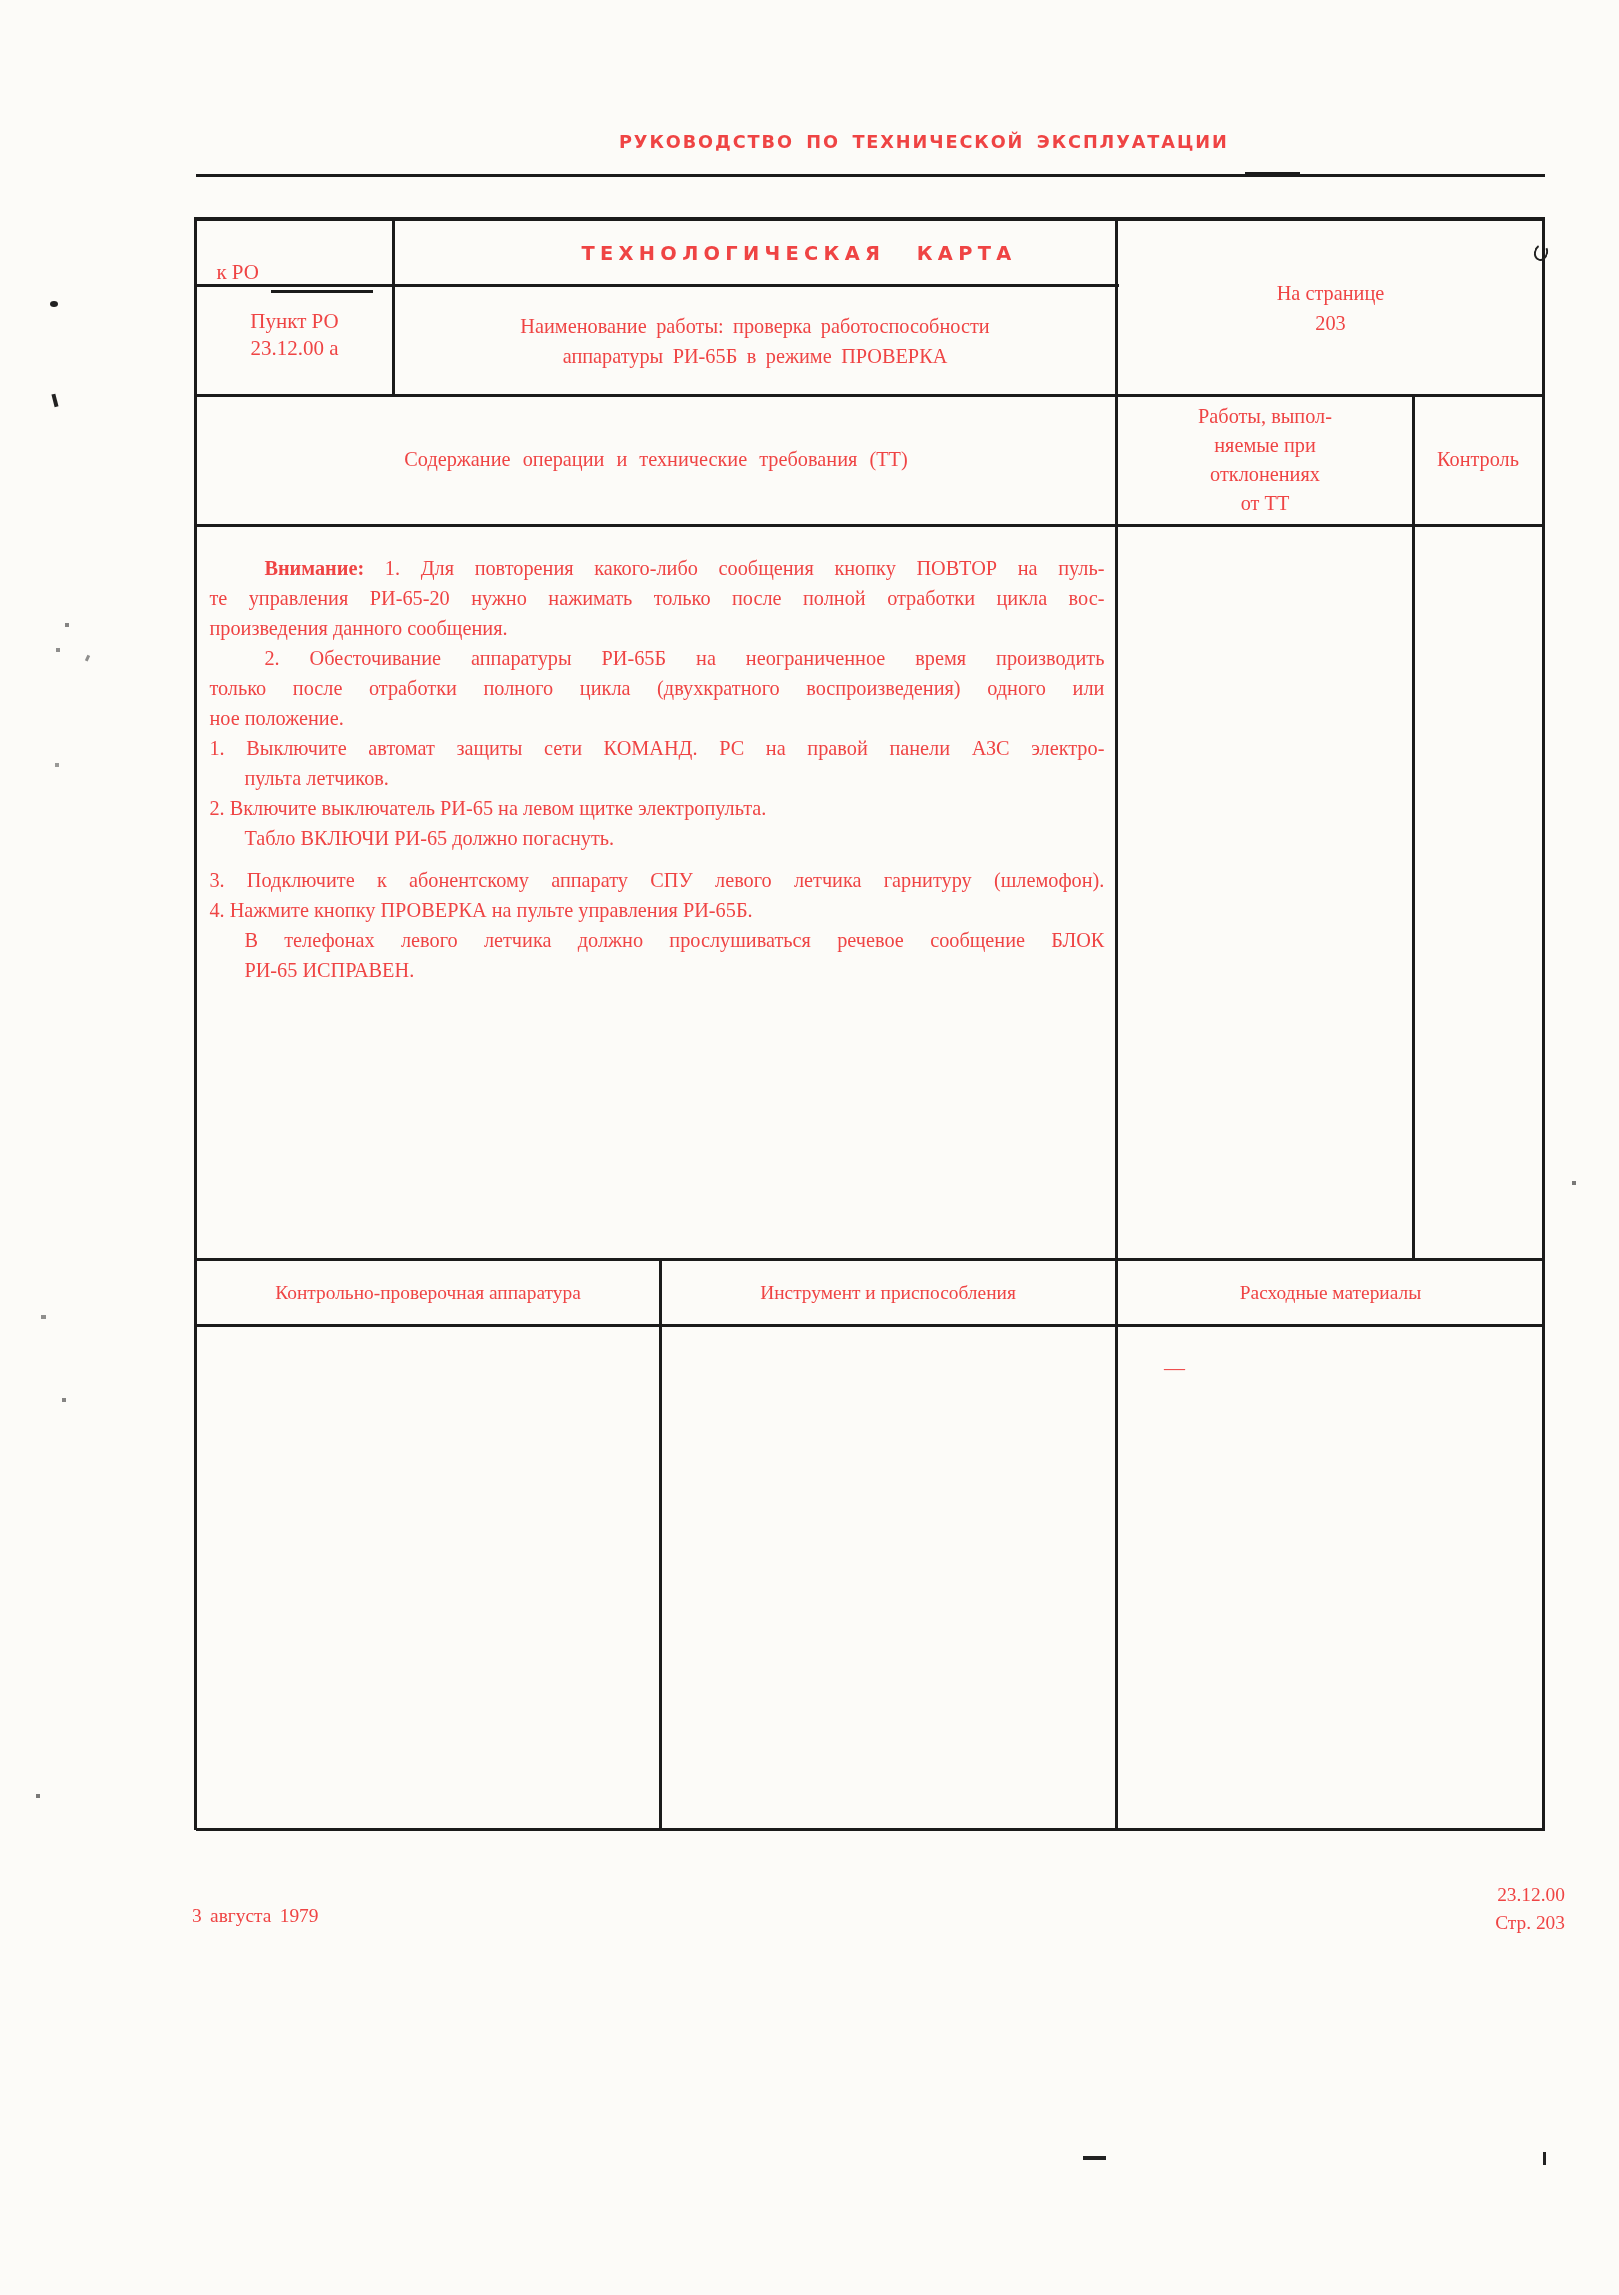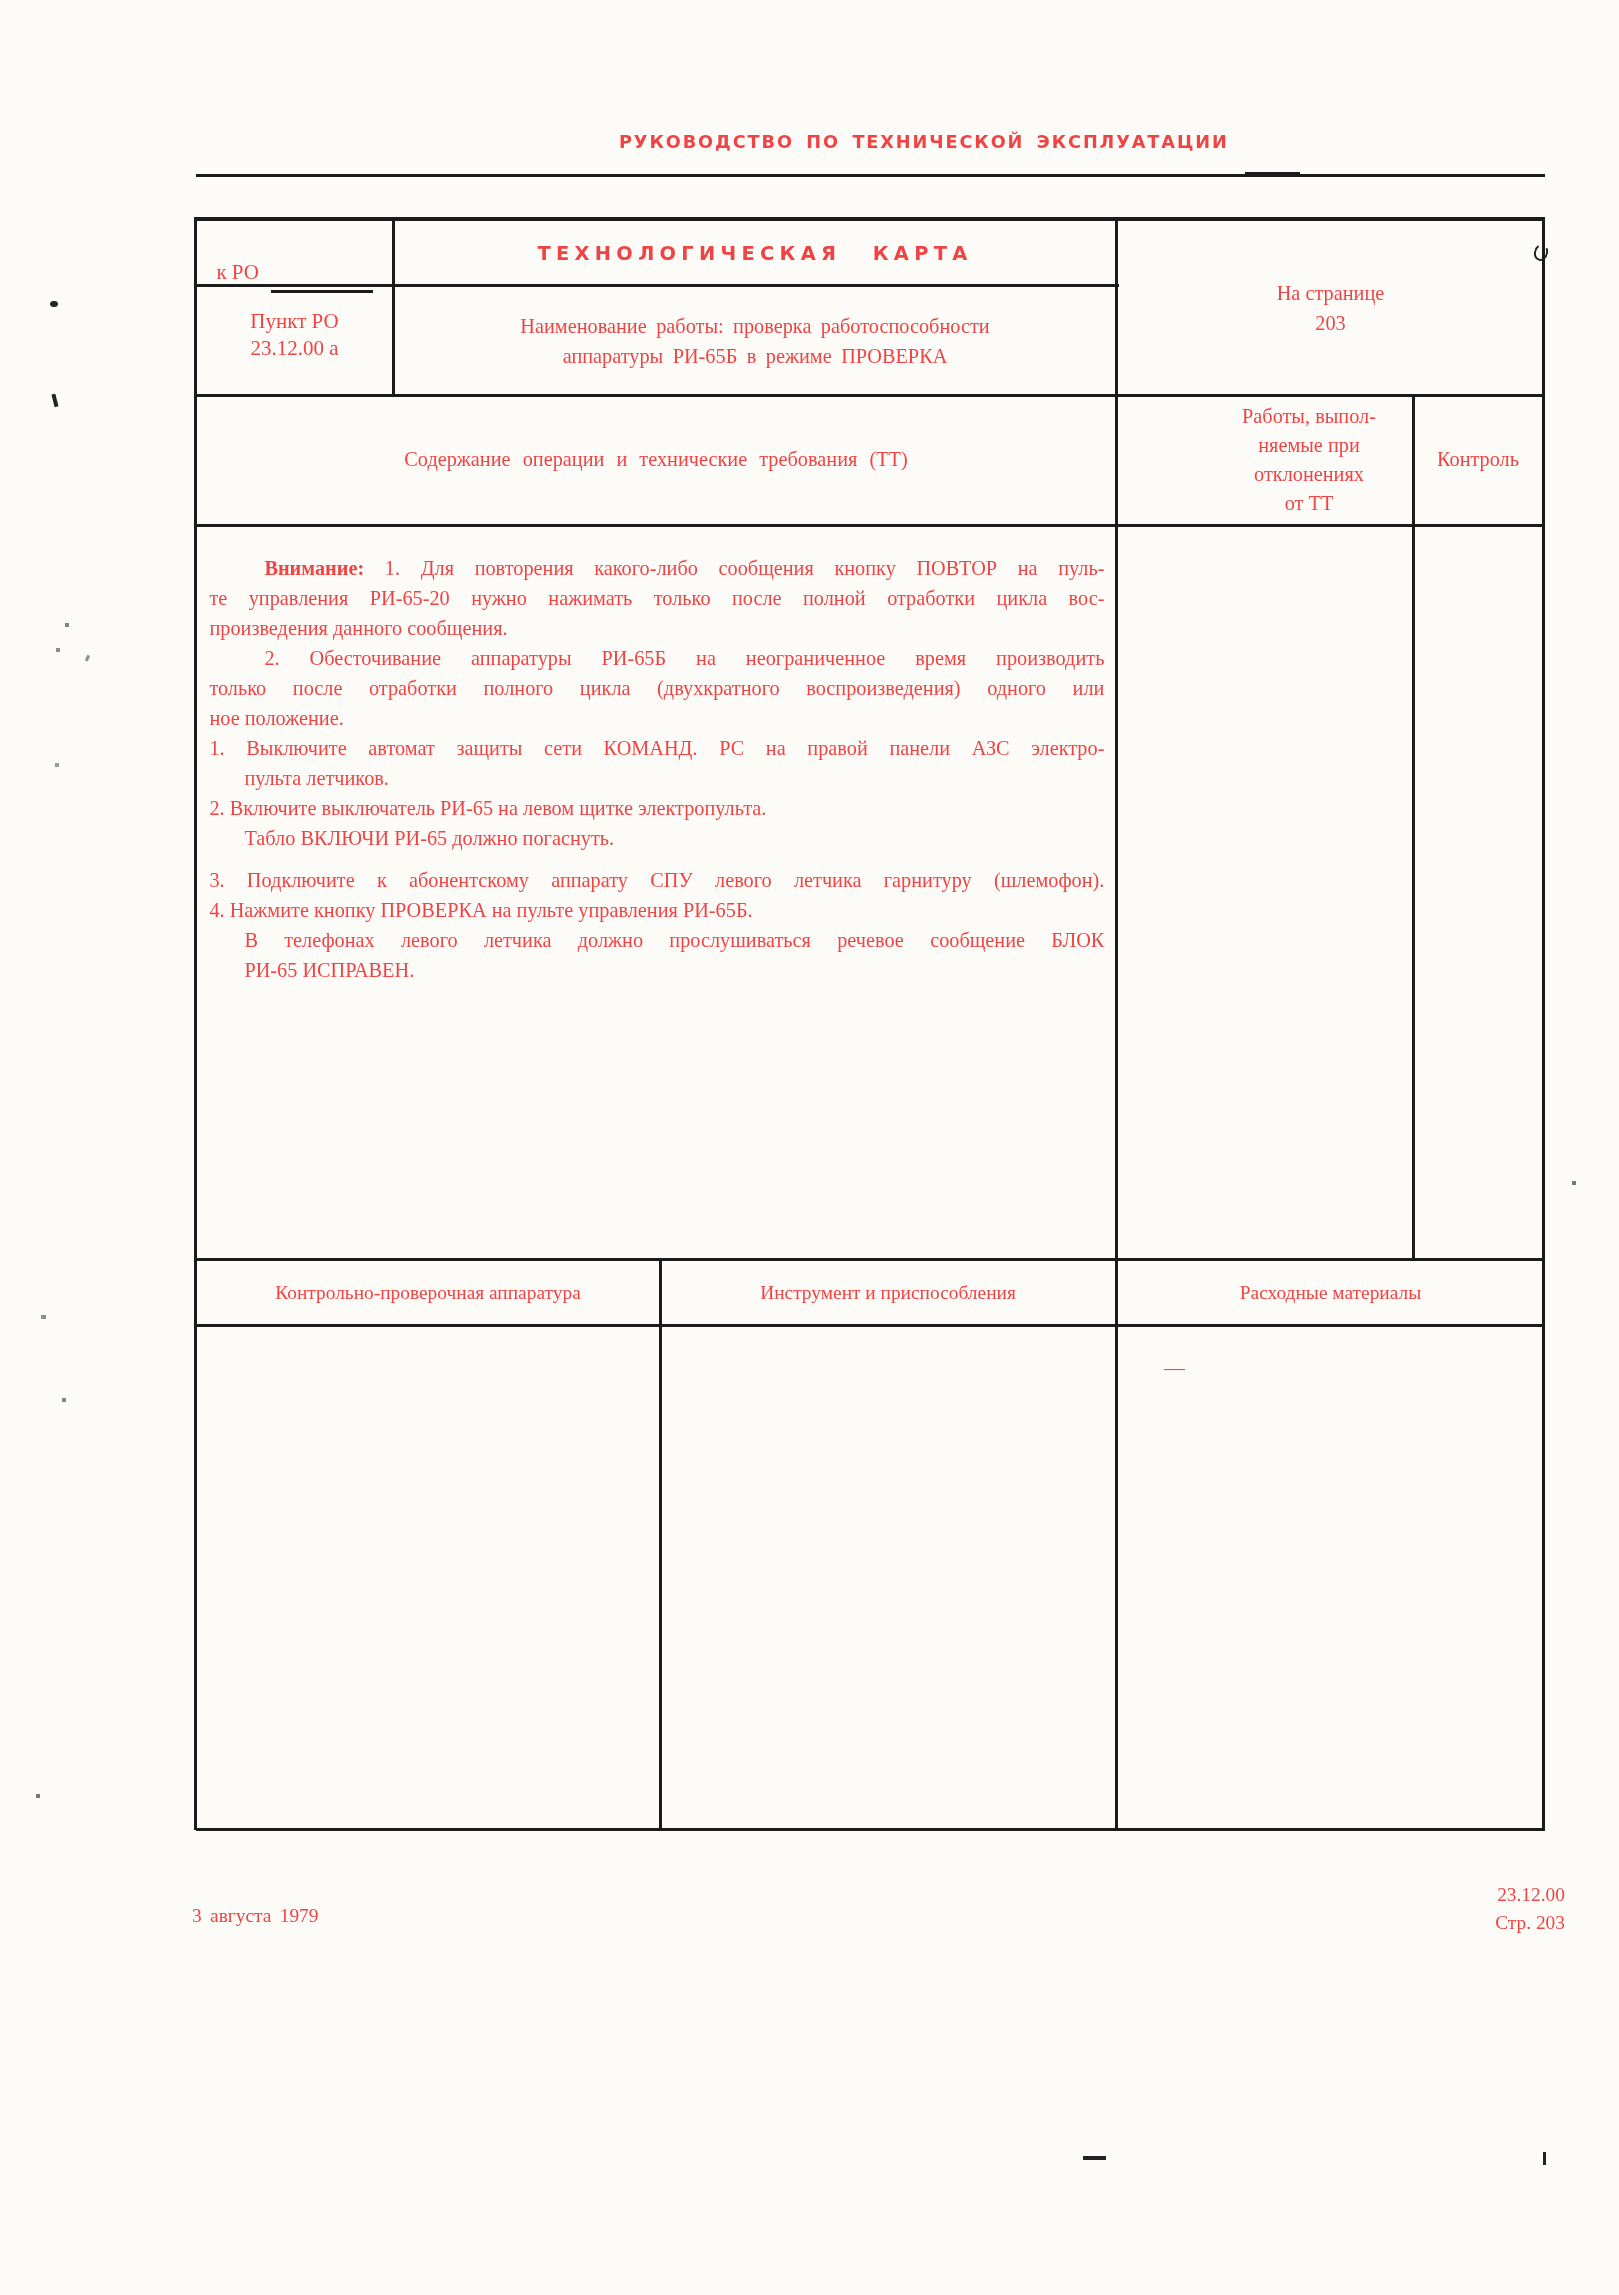--- a/index.html
+++ b/index.html
@@ -14,25 +14,25 @@
   .col{flex-direction:column;}
   .doc-title{position:absolute;left:619px;top:132px;width:487px;text-align:center;
              white-space:nowrap;font-family:"DejaVu Sans",sans-serif;font-weight:700;
              font-size:17.7px;letter-spacing:1.9px;word-spacing:4.4px;}
   .kro{position:absolute;left:197px;top:221px;width:195px;height:64px;
        display:flex;align-items:flex-end;padding-left:19.4px;font-size:21px;box-sizing:border-box;}
   .blank-line{width:102px;height:2.6px;background:#1b1b1b;margin-left:12.4px;transform:translateY(8px);}
   .punkt{left:197px;top:287px;width:195px;height:95px;font-size:21px;line-height:27px;}
   .tk{left:395px;top:221px;width:720px;height:64px;
       font-family:"DejaVu Sans",sans-serif;font-weight:700;font-size:19.4px;
-      letter-spacing:5.3px;word-spacing:19.4px;white-space:nowrap;}
+      letter-spacing:5.3px;word-spacing:19.4px;white-space:nowrap;padding-left:44px;}
   .wname{left:395px;top:287px;width:720px;height:107px;font-size:20.3px;line-height:30px;word-spacing:4.4px;}
   .onpage{left:1118px;top:221px;width:425px;height:173px;font-size:20.3px;line-height:30px;}
   .ch-oper{left:197px;top:396px;width:918px;height:127px;font-size:20.3px;word-spacing:7px;}
-  .ch-dev{left:1118px;top:396px;width:294px;height:127px;font-size:20.3px;line-height:29px;margin-left:44px;}
+  .ch-dev{left:1118px;top:396px;width:294px;height:127px;font-size:20.3px;line-height:29px;}
   .ch-ctrl{left:1414px;top:396px;width:128px;height:127px;font-size:20.3px;}
   .content{position:absolute;left:197px;top:526px;width:918px;height:731px;
            box-sizing:border-box;padding:26.5px 10.6px 0 12.4px;font-size:20.3px;line-height:30px;}
   .ln{white-space:nowrap;}
   .ln.j{white-space:normal;text-align:justify;text-align-last:justify;}
   .ln.i62{padding-left:55px;}
   .ln.i40{padding-left:35px;}
   .ln.mt14{margin-top:12.4px;}
   .ln b{font-weight:700;}
   .bh{font-size:19.4px;}

